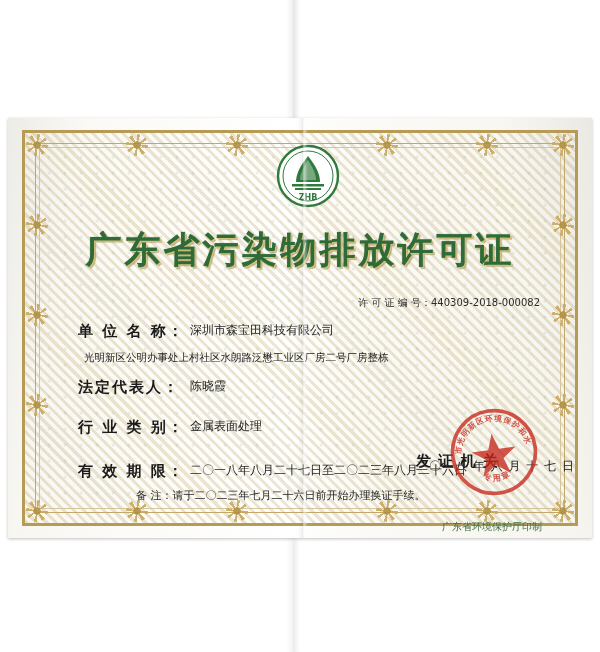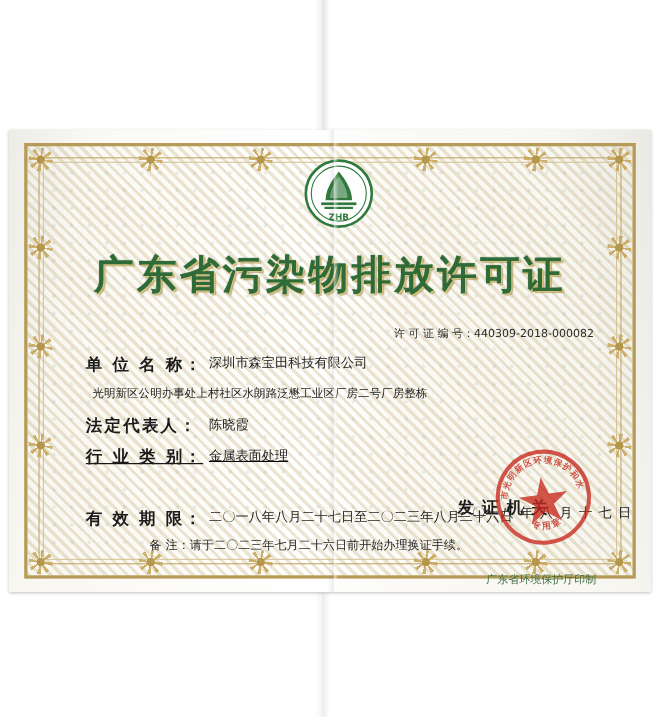--- a/index.html
+++ b/index.html
@@ -195,21 +195,21 @@
     white-space: nowrap;
     overflow: hidden;
   }
   .field-value.small {
     font-size: 10.5px;
   }
 
   #row-unit       { top: 200px; }
   #row-address    { top: 228px; }
   #row-legal      { top: 256px; }
-  #row-industry   { top: 284px; text-decoration: underline; }
+  #row-industry   { top: 296px; }
   #row-discharge  { top: 312px; }
   #row-valid      { top: 340px; }
 
   
   #issuer {
     position: absolute;
     left: 408px;
     top: 312px;
     font-size: 15px;
     font-weight: bold;

